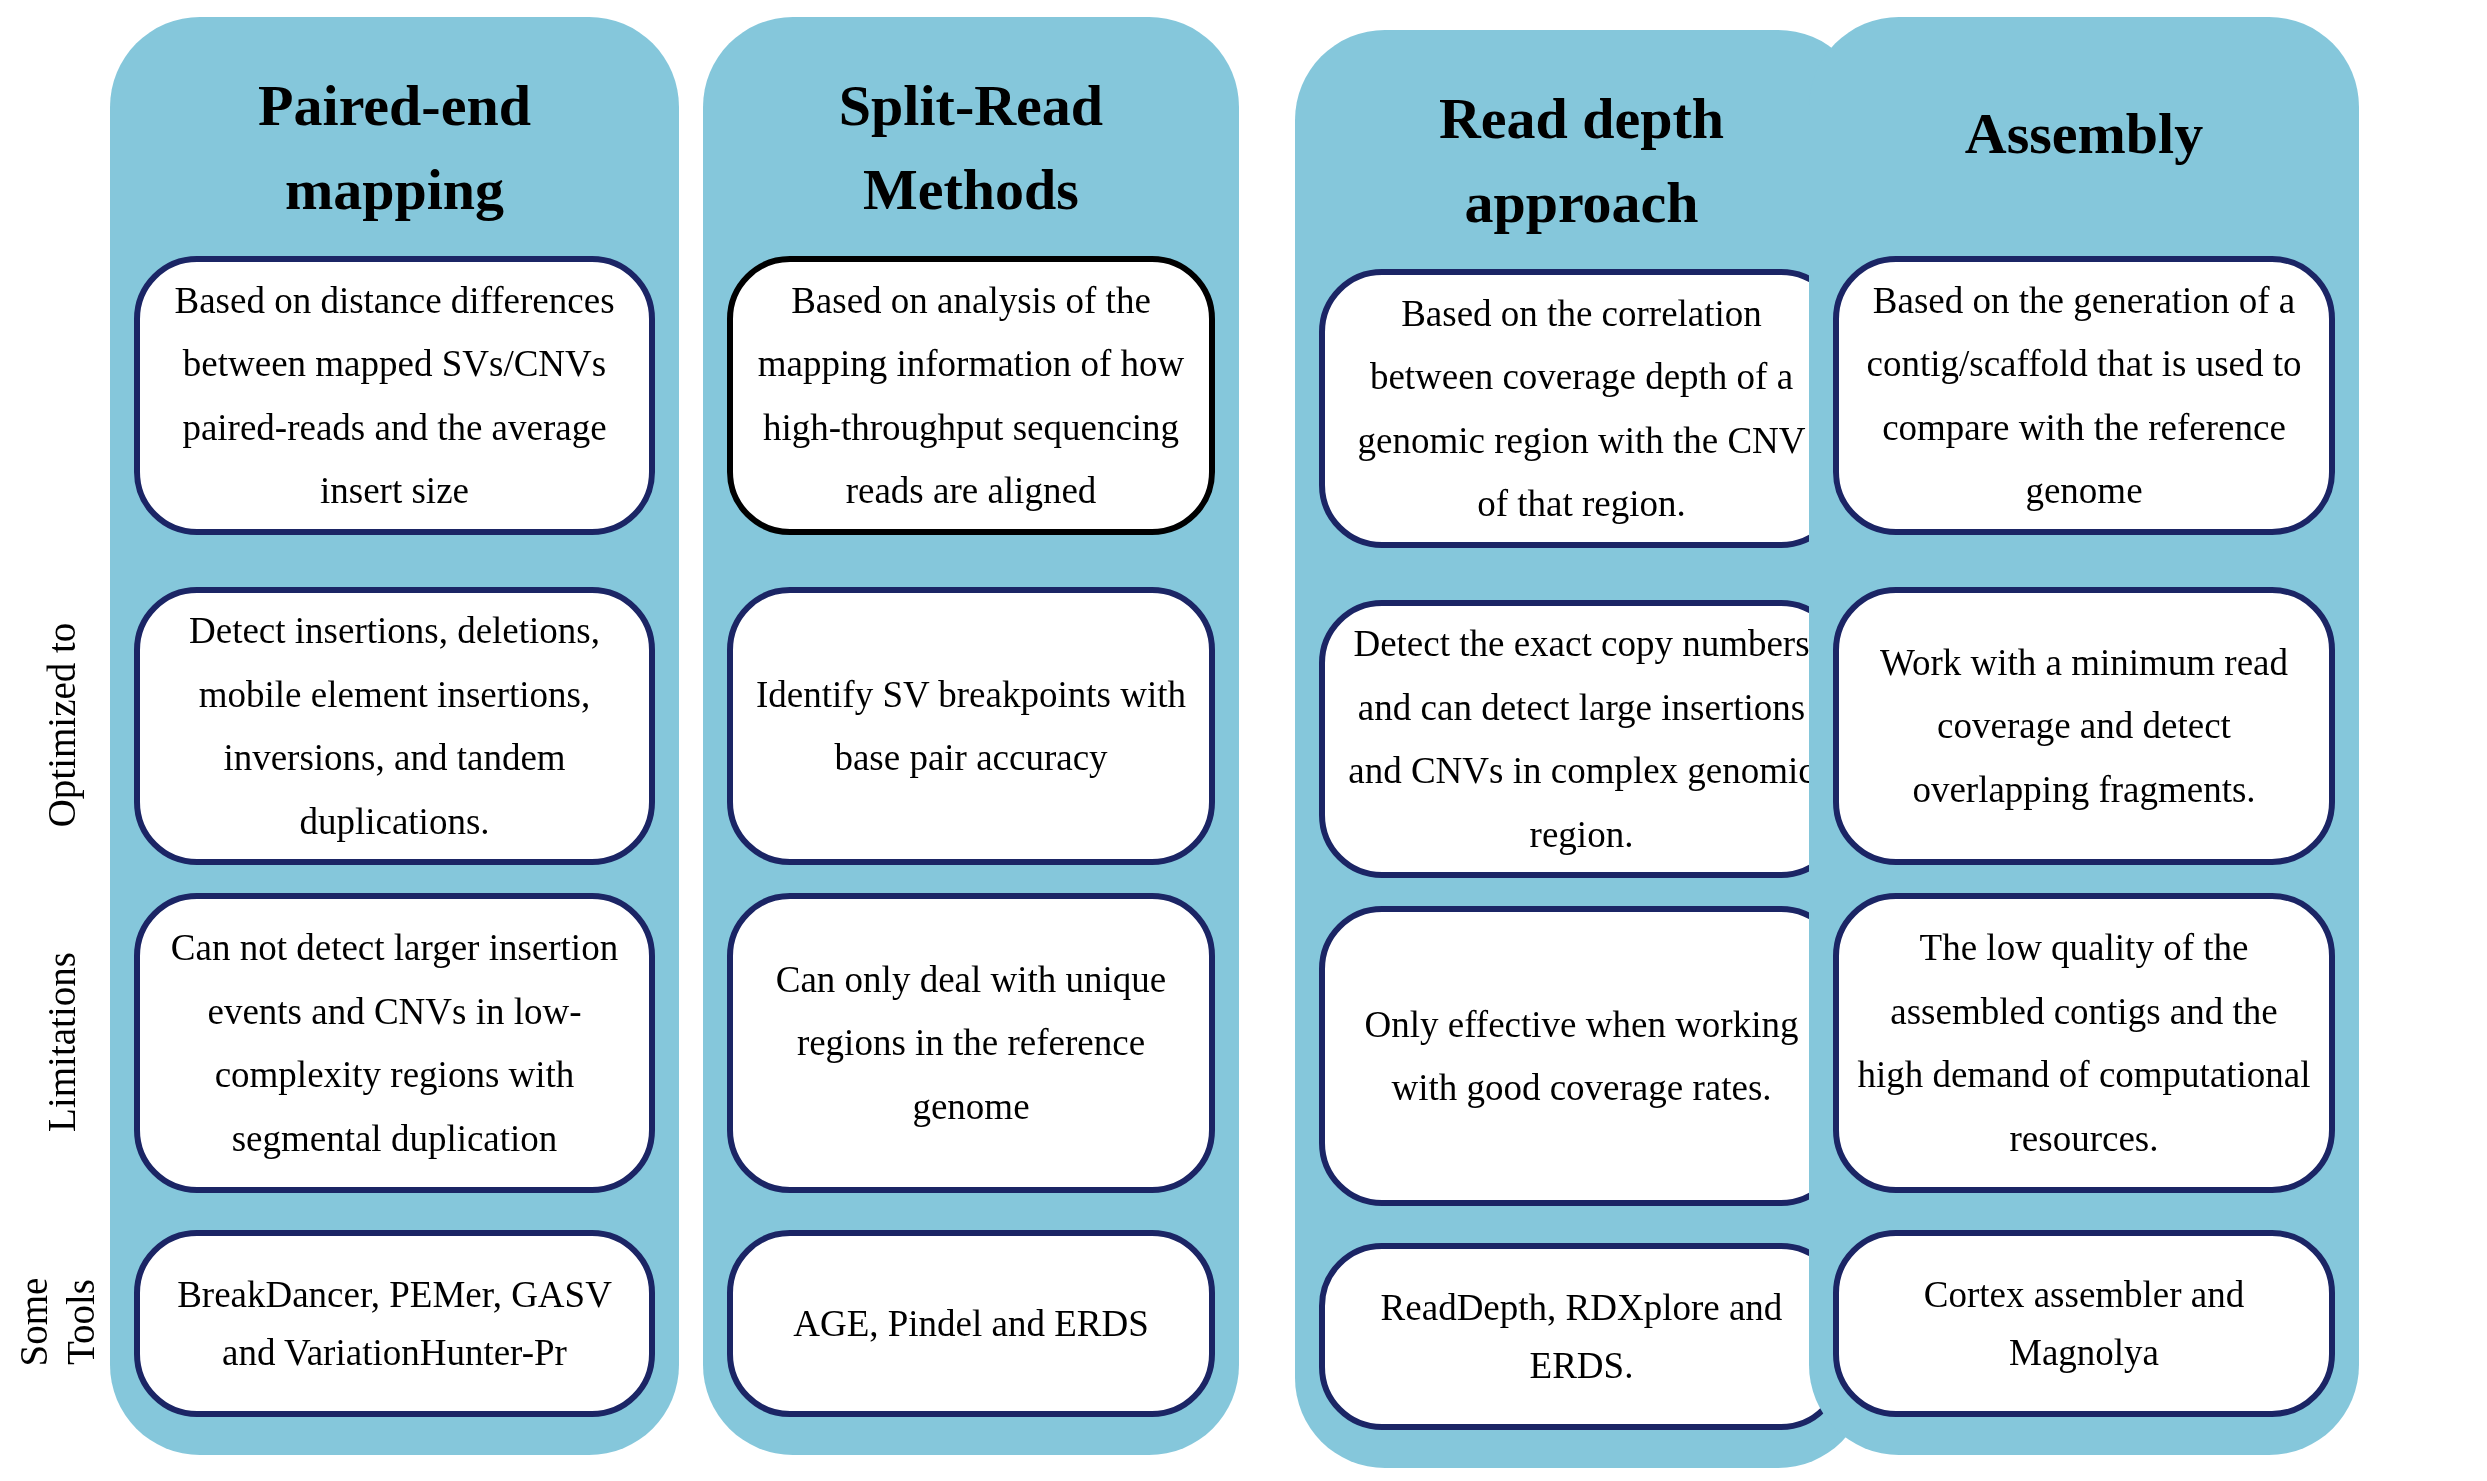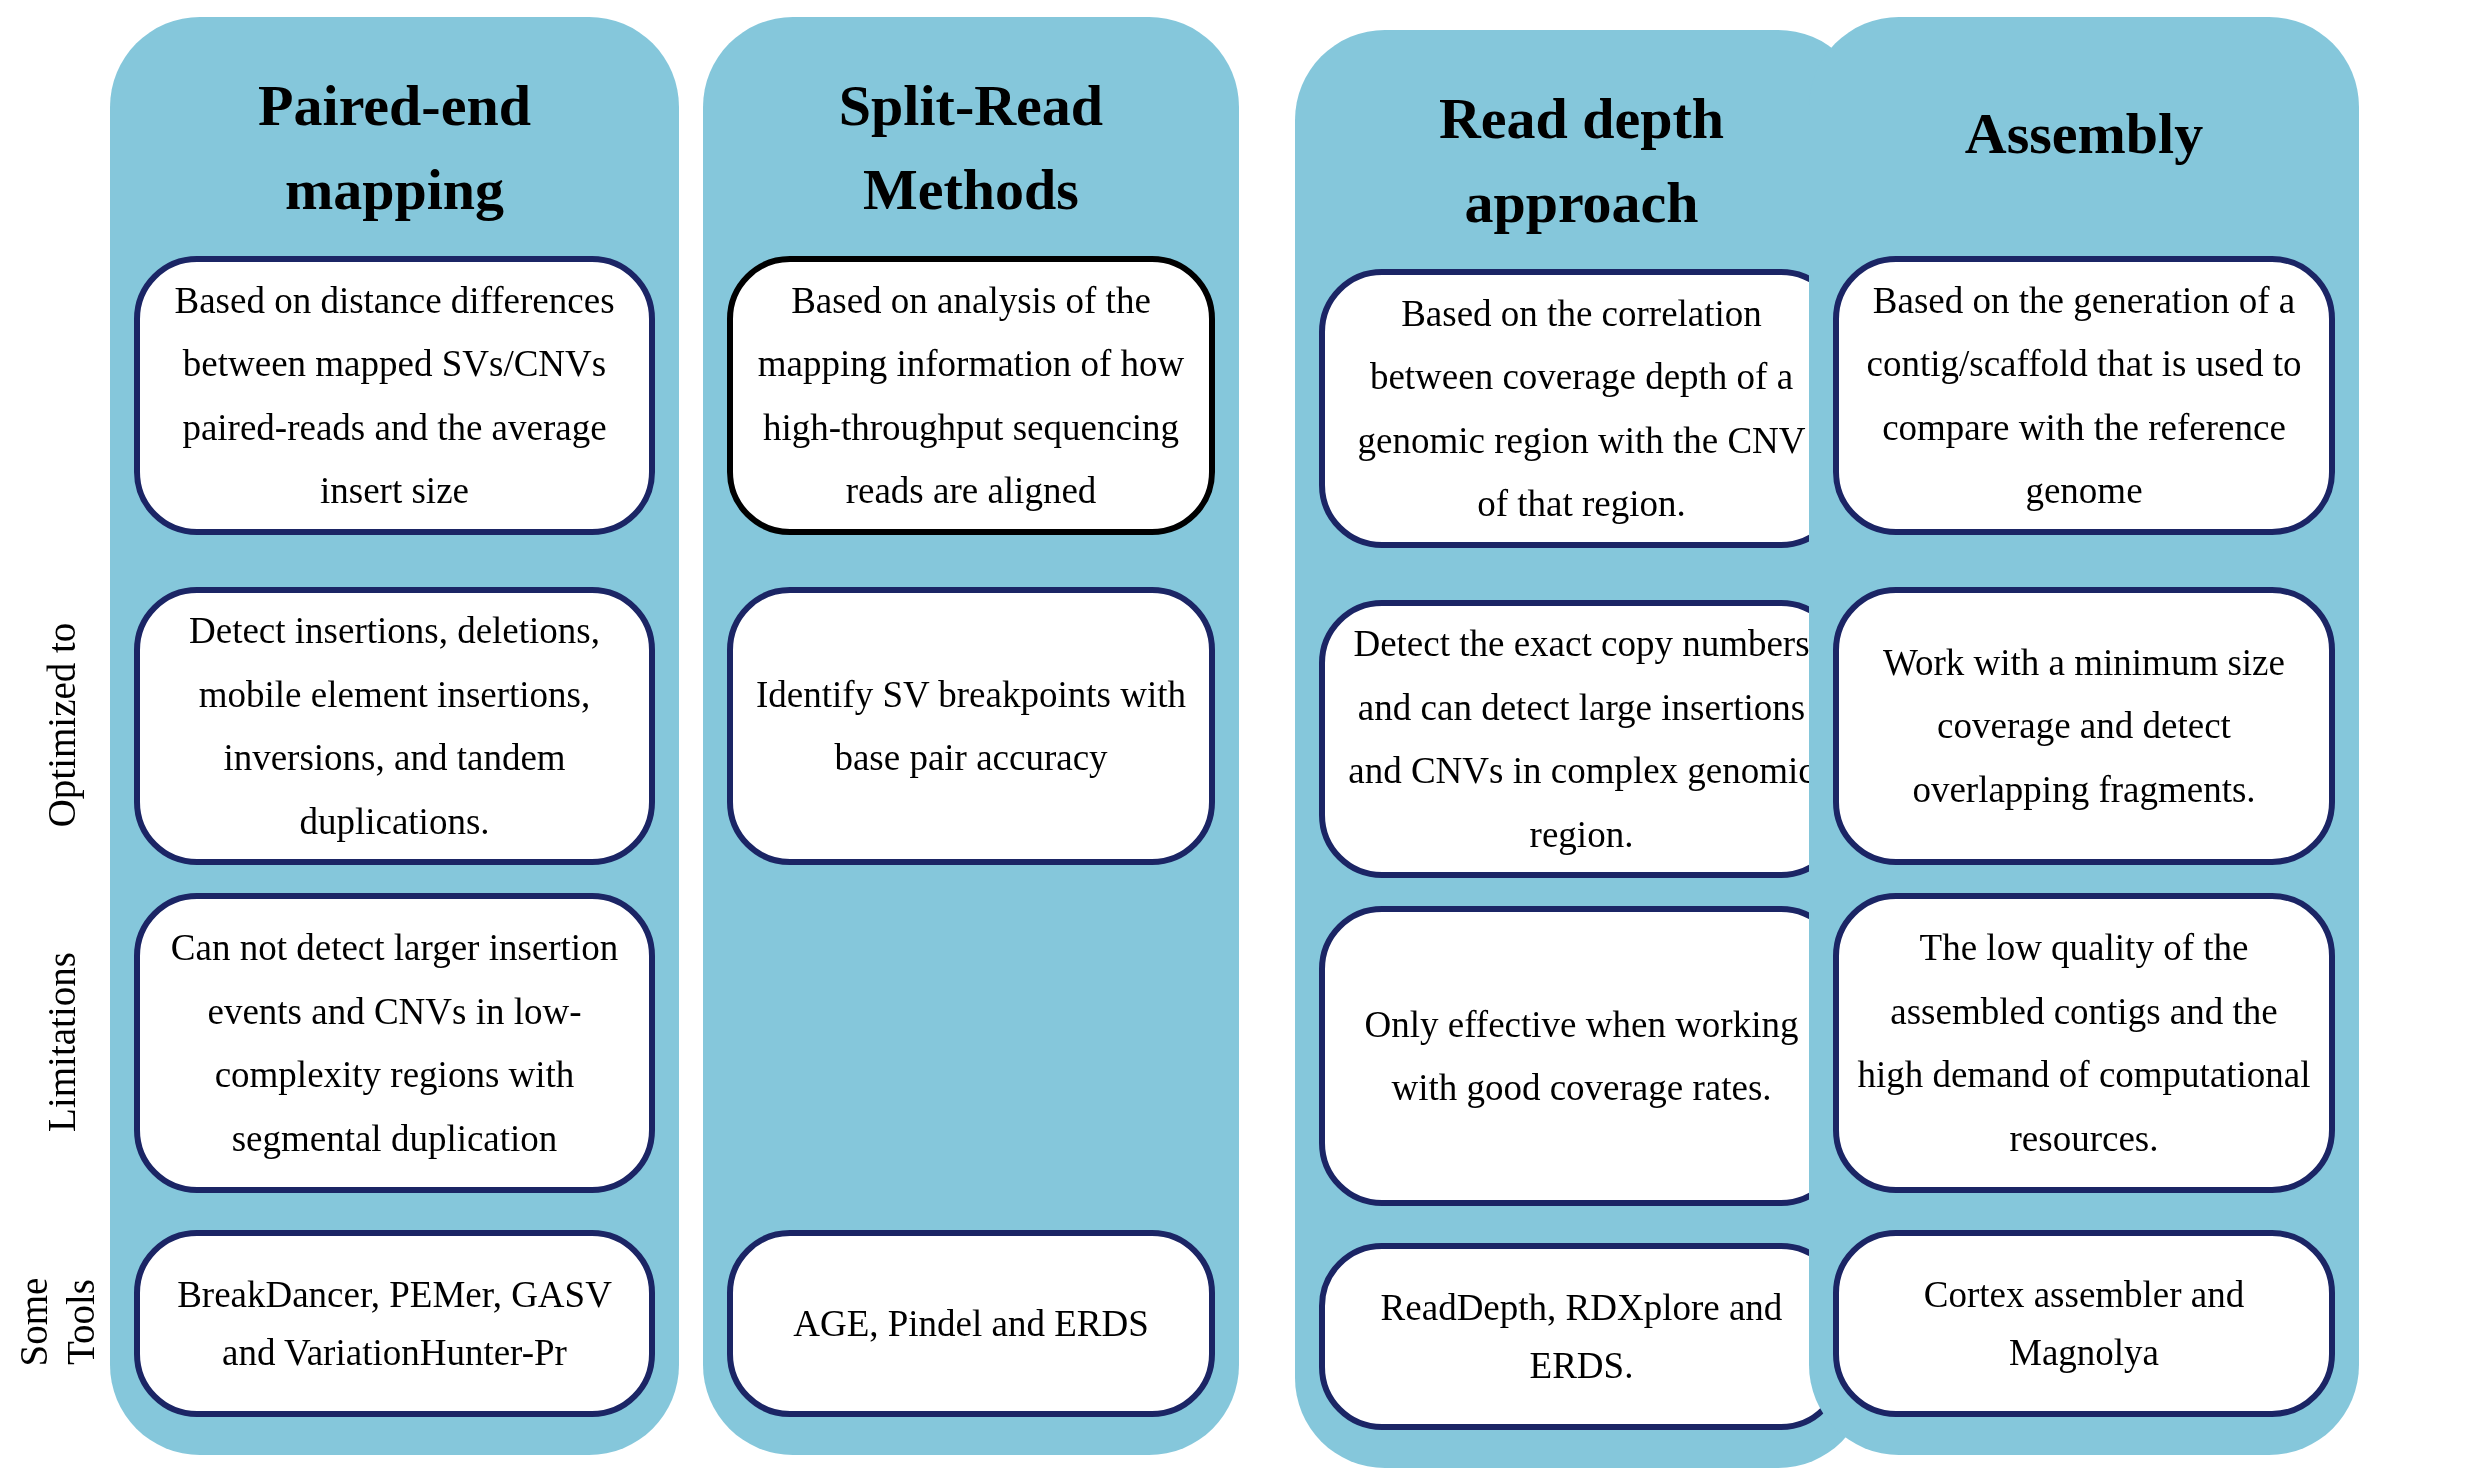--- a/index.html
+++ b/index.html
@@ -115,20 +115,23 @@
 
   <section class="column col-2">
     <h2 class="col-title">Split-Read
 Methods</h2>
     <div class="box row-desc alt-border">
       <span>Based on analysis of the mapping information of how high-throughput sequencing reads are aligned</span>
     </div>
     <div class="box row-opt">
       <span>Identify SV breakpoints with base pair accuracy</span>
     </div>
+    <div class="box row-lim">
+      <span>Can only deal with unique regions in the reference genome</span>
+    </div>
     <div class="box row-tools">
       <span>AGE, Pindel and ERDS</span>
     </div>
   </section>
 
   <section class="column col-3">
     <h2 class="col-title">Read depth
 approach</h2>
     <div class="box row-desc">
       <span>Based on the correlation between coverage depth of a genomic region with the CNV of that region.</span>
@@ -143,21 +146,21 @@
       <span>ReadDepth, RDXplore and ERDS.</span>
     </div>
   </section>
 
   <section class="column col-4">
     <h2 class="col-title">Assembly</h2>
     <div class="box row-desc">
       <span>Based on the generation of a contig/scaffold that is used to compare with the reference genome</span>
     </div>
     <div class="box row-opt">
-      <span>Work with a minimum size coverage and detect overlapping fragments.</span>
+      <span>Work with a minimum read coverage and detect overlapping fragments.</span>
     </div>
     <div class="box row-lim">
       <span>The low quality of the assembled contigs and the high demand of computational resources.</span>
     </div>
     <div class="box row-tools">
       <span>Cortex assembler and Magnolya</span>
     </div>
   </section>
 
 </main>

